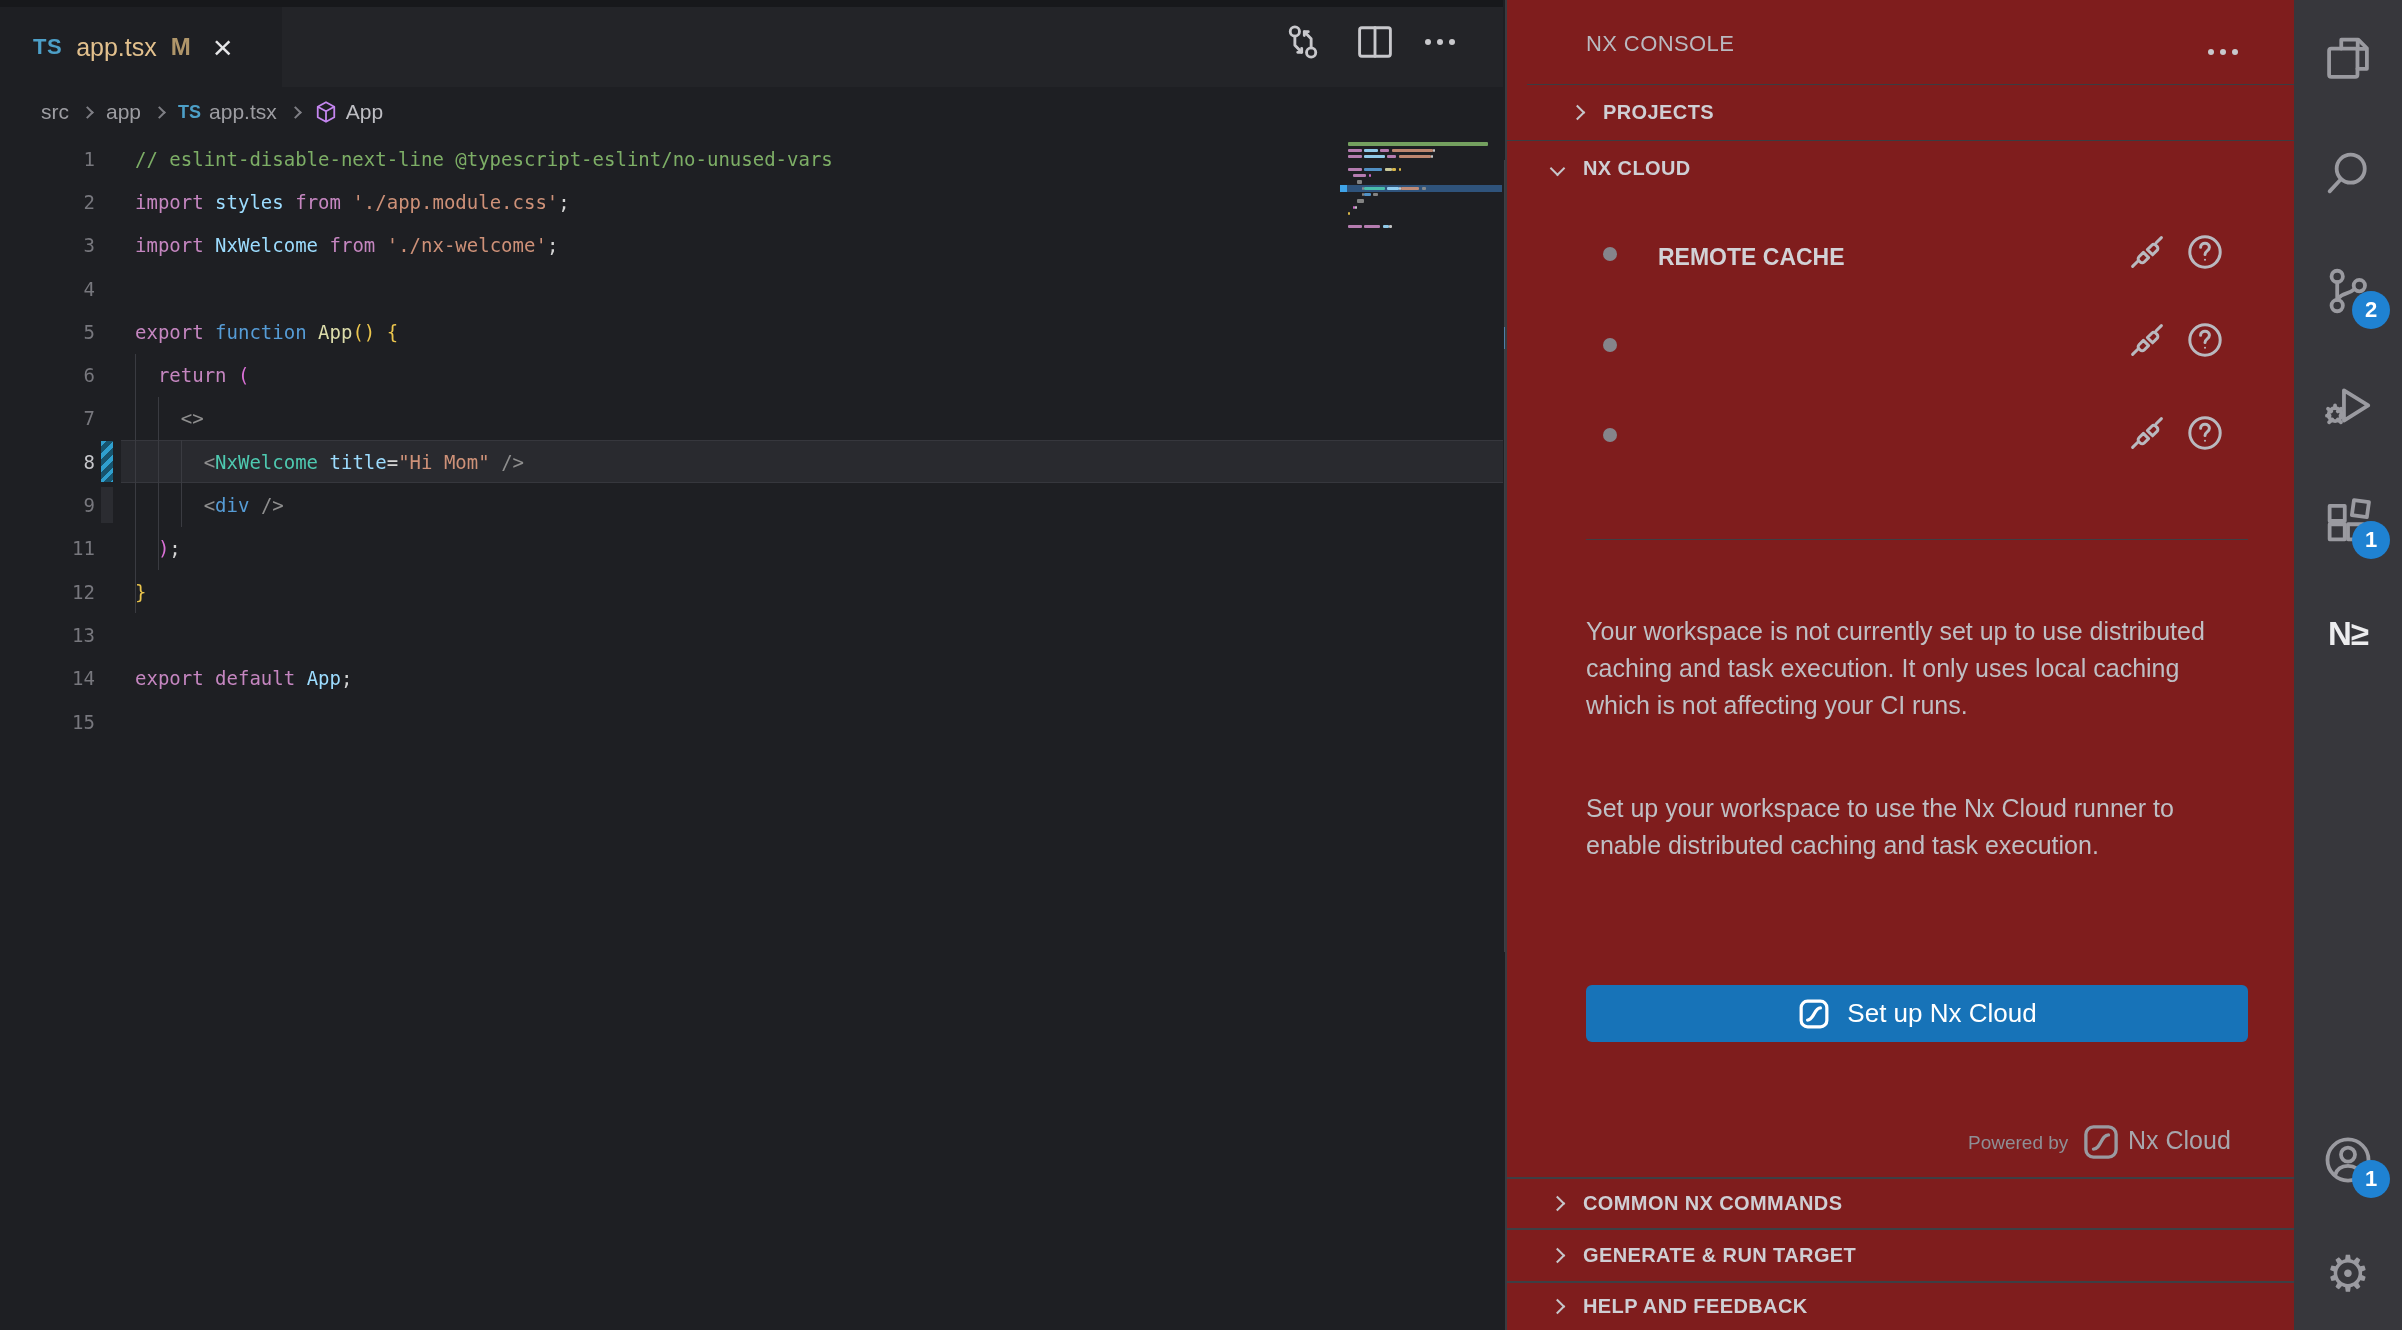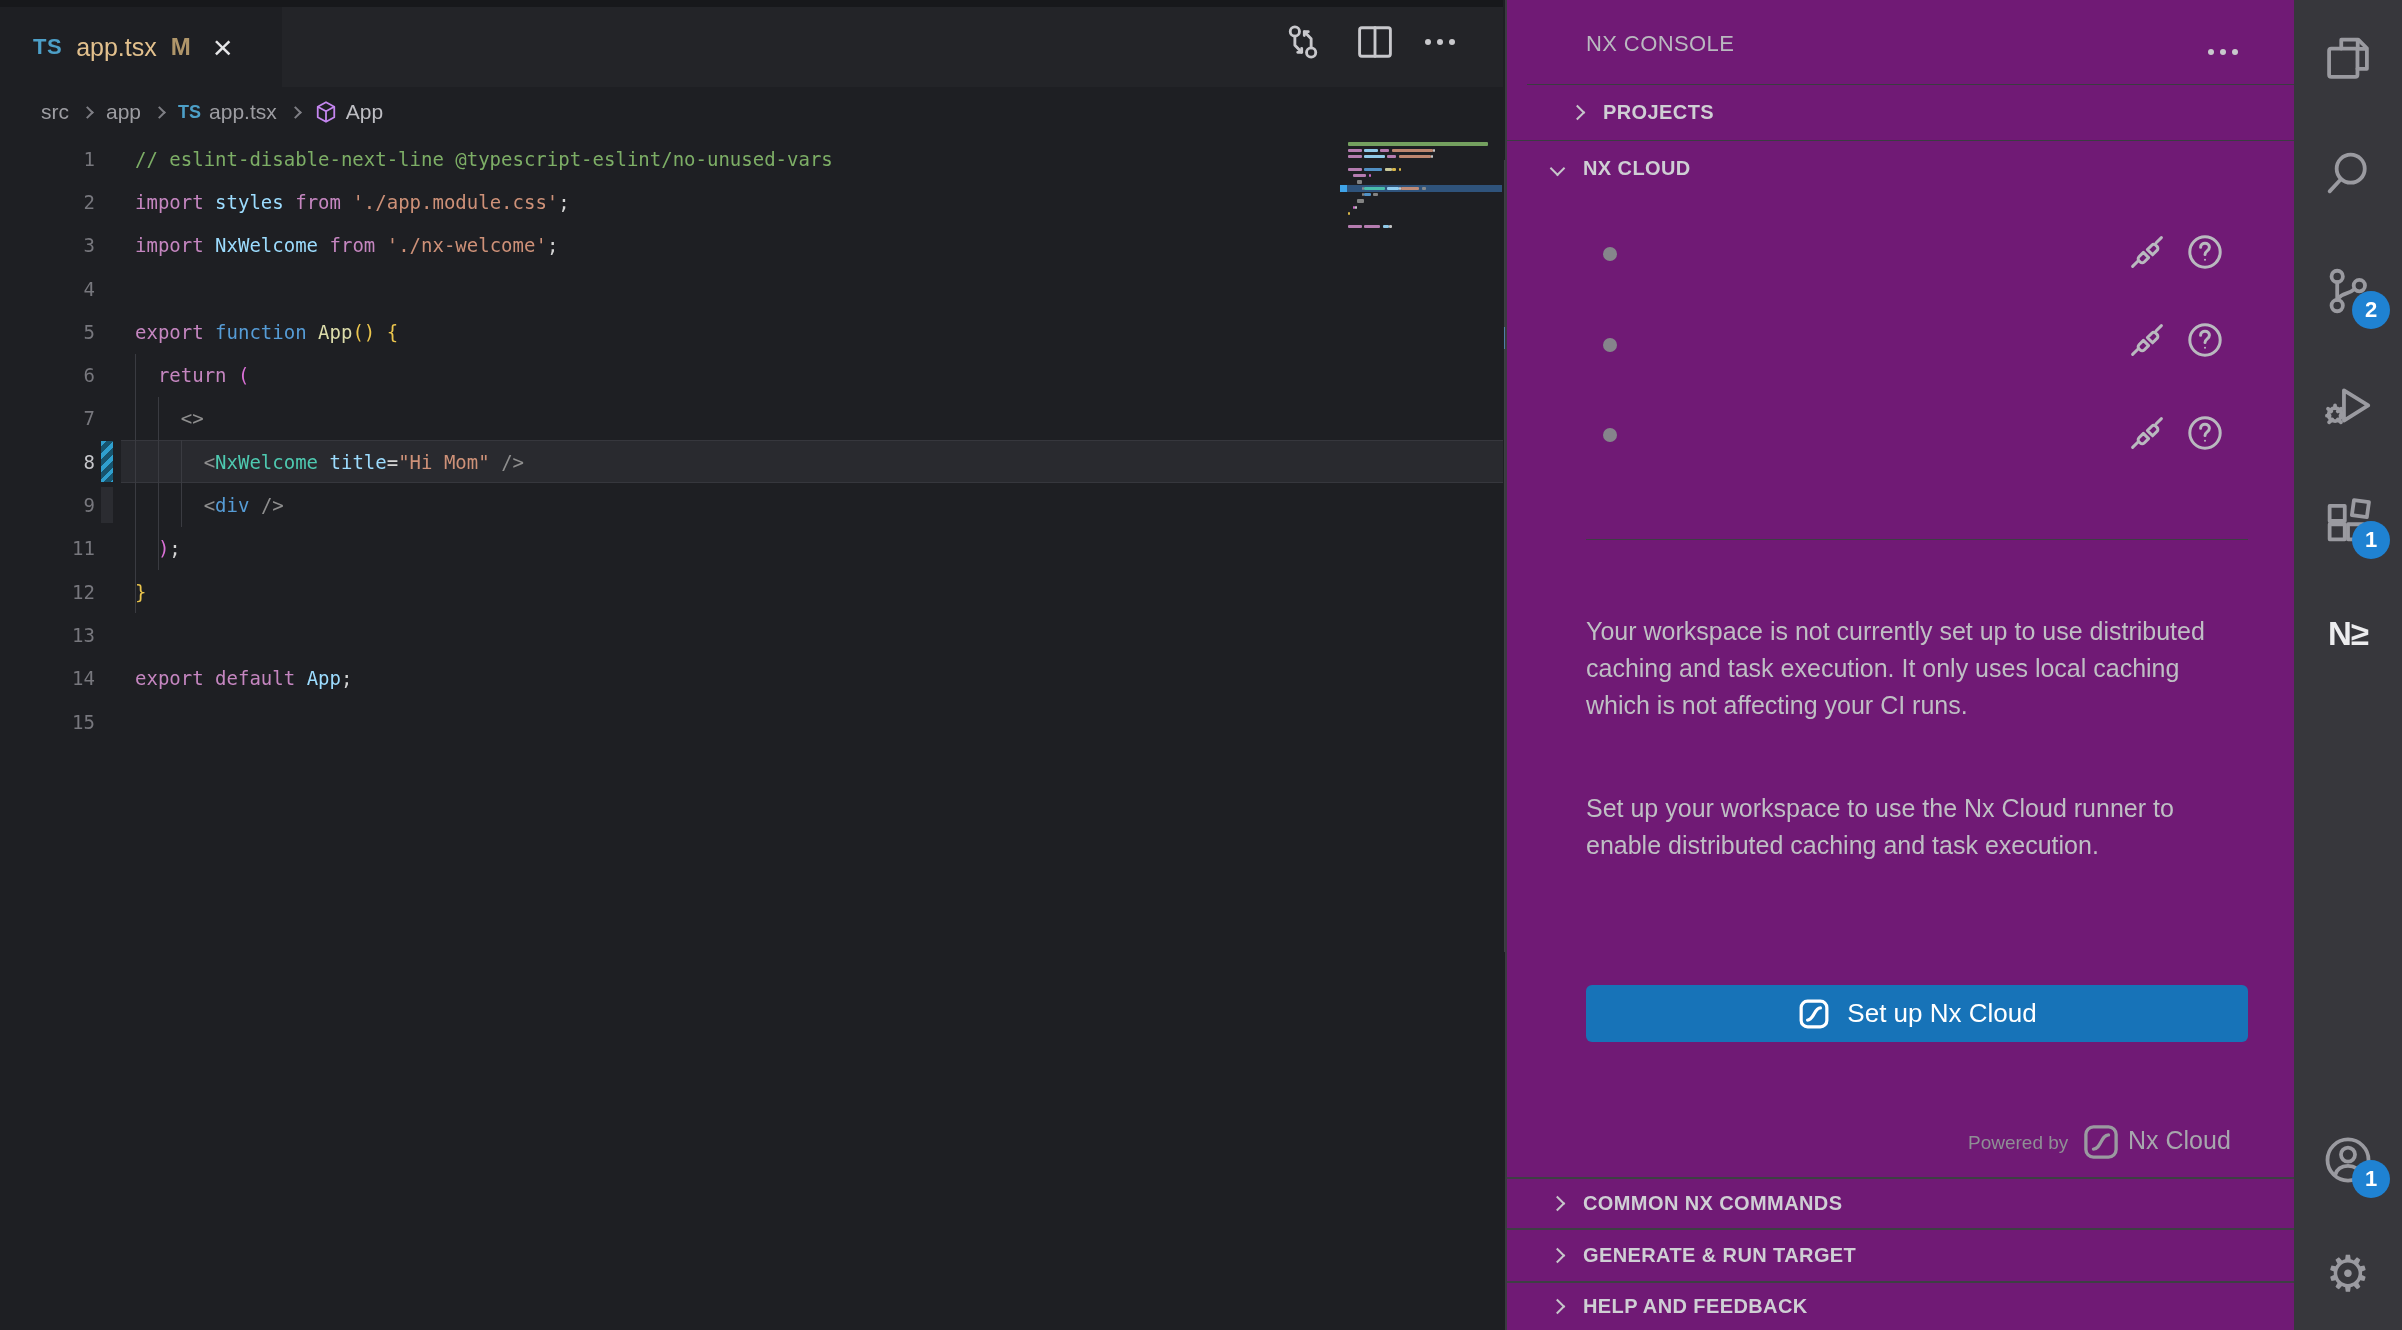--- a/index.html
+++ b/index.html
@@ -46,21 +46,21 @@
 
   
   #minimap { position:absolute; left:1340px; top:141px; width:162px; height:110px; }
   #minimap .mbar { position:absolute; height:3.4px; border-radius:1px; opacity:0.9; }
   #minimap .mhl { position:absolute; left:0; width:162px; height:6.4px; background:rgba(62,125,196,0.55); }
   #minimap .mhl-mark { position:absolute; left:0; width:7px; height:6.4px; background:#3FA3E8; }
   #scrollbar { position:absolute; left:1504px; top:160px; width:33px; height:792px; background:#3E3F44; }
   #scroll-decoration { position:absolute; left:1504px; top:327px; width:16px; height:22px; background:#4E7FA6; }
 
   
-  #panel { position:absolute; left:1505px; top:0; width:789px; height:1330px; background:#701a75;
+  #panel { position:absolute; left:1505px; top:0; width:789px; height:1330px; background:#7f1d1d;
            border-left:2px solid #3A3B40; }
   .chev { width:11px; height:11px; border-right:2.4px solid #C6C6CA; border-bottom:2.4px solid #C6C6CA; display:inline-block; }
   .chev.right { transform:rotate(-45deg); }
   .chev.down { transform:rotate(45deg); }
   #panel-header { position:absolute; left:0; top:0; width:100%; height:84px; }
   #panel-title { position:absolute; left:79px; top:31px; font-size:22px; color:#B9B9BF; letter-spacing:0.4px; }
   #panel-more { position:absolute; right:56px; top:30px; }
   .sec-row { position:absolute; left:0; width:100%; display:flex; align-items:center; padding-left:45px; cursor:pointer; }
   .sec-row .sec-label { font-size:20px; font-weight:bold; color:#CFCFD4; letter-spacing:0.4px; margin-left:20px; }
   #row-projects { top:84px; height:56px; border-top:1px solid #3B3C41;margin-left:20px; }
@@ -298,20 +298,21 @@
       <span class="sec-label">PROJECTS</span>
     </div>
     <div id="row-nxcloud" class="sec-row">
       <span class="chev down"></span>
       <span class="sec-label">NX CLOUD</span>
     </div>
 
     <div id="nx-items">
         <div class="nx-item" style="top: 236px; height: 44px;">
           <span class="dot" style="top: 11px;"></span>
+          <span class="item-label" style="top: 3px;">REMOTE CACHE</span>
           <span class="item-icons" style="top: -4px;">
             <span><svg class="icon-panel" width="40" height="40" viewBox="0 0 20 20">
                 <path d="M2.8 17.2 L5.4 14.6"></path>
                 <path d="M5.4 14.6 l2.2-2.2 l2.6 2.6 -2.2 2.2 a1.4 1.4 0 0 1 -2 0 l-0.6 -0.6 a1.4 1.4 0 0 1 0 -2 Z" transform="translate(0.6,-2.2)"></path>
                 <path d="M9.8 7.6 l2.2-2.2 a1.4 1.4 0 0 1 2 0 l0.6 0.6 a1.4 1.4 0 0 1 0 2 l-2.2 2.2 Z" transform="translate(0.4,1.2)"></path>
                 <path d="M14.6 5.4 L17.2 2.8"></path>
               </svg></span>
             <span><svg class="icon-panel" width="40" height="40" viewBox="0 0 20 20">
                 <circle cx="10" cy="10" r="7.6"></circle>
                 <path d="M7.8 7.6 C7.8 6.2 9 5.6 10 5.6 C11.2 5.6 12.2 6.4 12.2 7.6 C12.2 9.4 10 9.4 10 11.2"></path>

